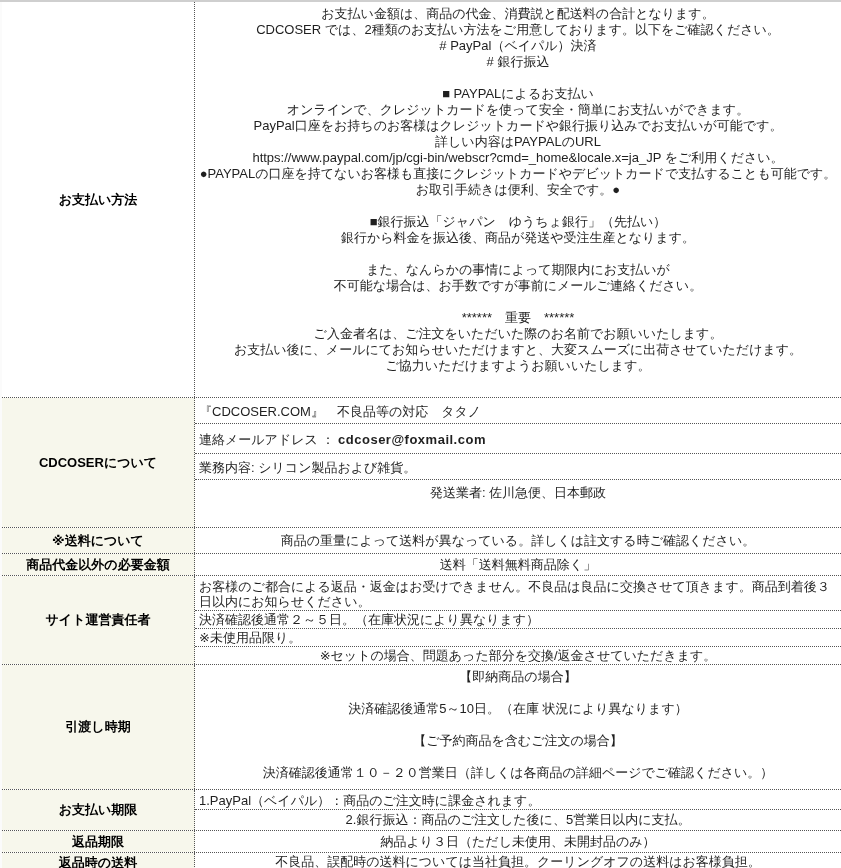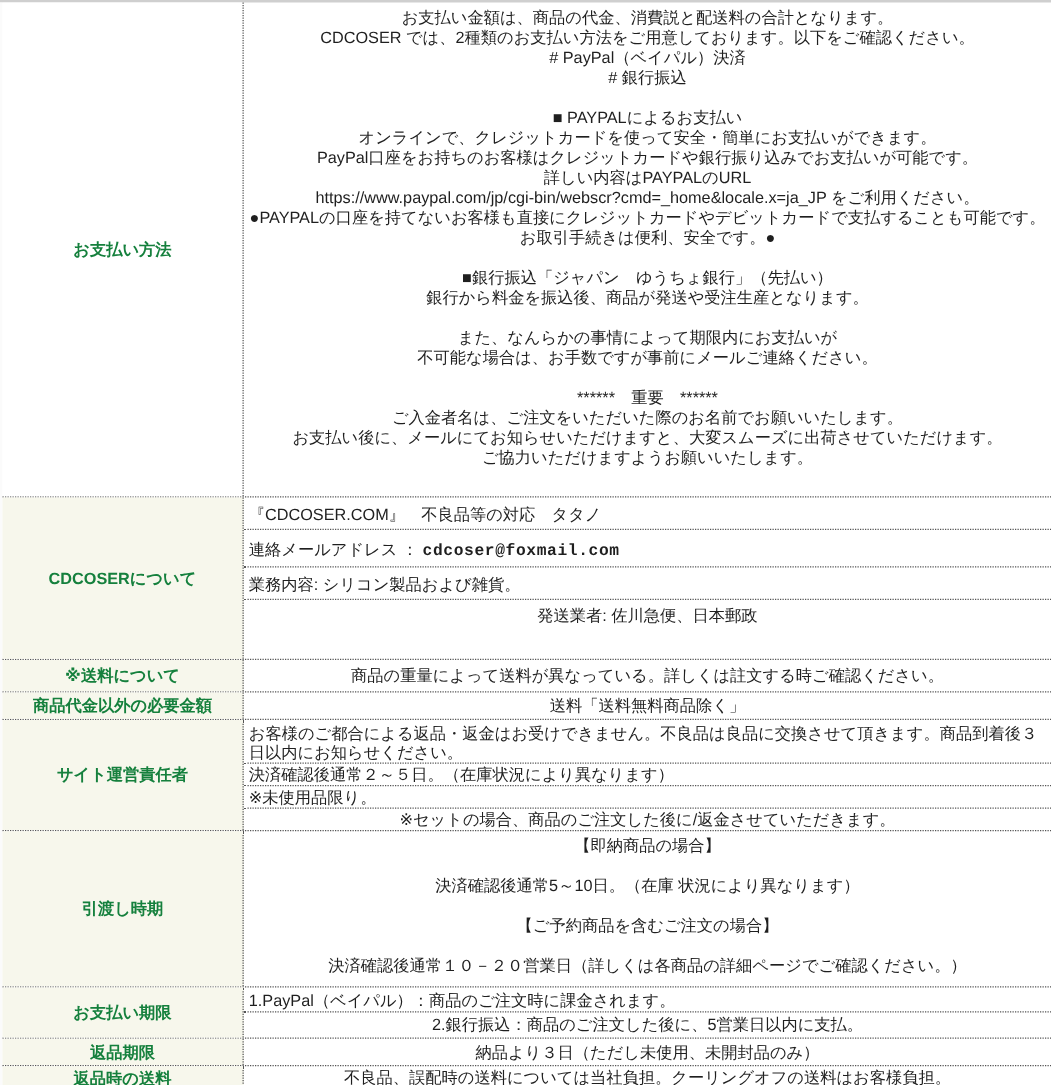--- a/index.html
+++ b/index.html
@@ -26,21 +26,21 @@
     box-sizing:border-box;
   }
   .row:last-child{border-bottom:none;}
   .label{
     flex:0 0 193px;width:193px;
     border-right:1px dotted #555;
     background:#f7f7ec;
     display:flex;align-items:center;justify-content:center;
     text-align:center;
     font-weight:bold;font-size:13px;line-height:16px;
-    color:#15803d;
+    color:#000000;
     box-sizing:border-box;
     padding:2px 4px;
   }
   .label.white{background:#ffffff;}
   .content{
     flex:1 1 auto;min-width:0;
     display:flex;flex-direction:column;
   }
   .cell{
     padding:2px 4px 1px 4px;
@@ -48,21 +48,21 @@
     color:#1f1f1f;
     border-bottom:1px dotted #555;
     box-sizing:border-box;
   }
   .cell:last-child{border-bottom:none;text-align:center;}
   .pre{white-space:pre-line;}
   .lh16{line-height:16px;}
   .pad-top{padding-top:4px;}
   .email{
     font-weight:bold;
-    font-family:Liberation Mono, monospace;
+    font-family:Liberation Sans, sans-serif;
     font-size:13px;letter-spacing:0.5px;
   }
 </style>
 </head>
 <body>
 
 <div class="viewport">
   <div class="shop-table">
 
     <section class="row" style="min-height:396px">
@@ -117,21 +117,21 @@
         <div class="cell" style="padding-top:3px">送料「送料無料商品除く」</div>
       </div>
     </section>
 
     <section class="row" style="min-height:85px">
       <div class="label">サイト運営責任者</div>
       <div class="content">
         <div class="cell" style="min-height:35px;padding-top:3px">お客様のご都合による返品・返金はお受けできません。不良品は良品に交換させて頂きます。商品到着後３日以内にお知らせください。</div>
         <div class="cell" style="min-height:17px;padding-top:1px">決済確認後通常２～５日。（在庫状況により異なります）</div>
         <div class="cell" style="min-height:16px;padding-top:1px">※未使用品限り。</div>
-        <div class="cell" style="min-height:17px;padding-top:1px">※セットの場合、商品のご注文した後に/返金させていただきます。</div>
+        <div class="cell" style="min-height:17px;padding-top:1px">※セットの場合、問題あった部分を交換/返金させていただきます。</div>
       </div>
     </section>
 
     <section class="row" style="min-height:125px">
       <div class="label">引渡し時期</div>
       <div class="content">
         <div class="cell pre lh16 pad-top">【即納商品の場合】
 
 決済確認後通常5～10日。（在庫 状況により異なります）
 

